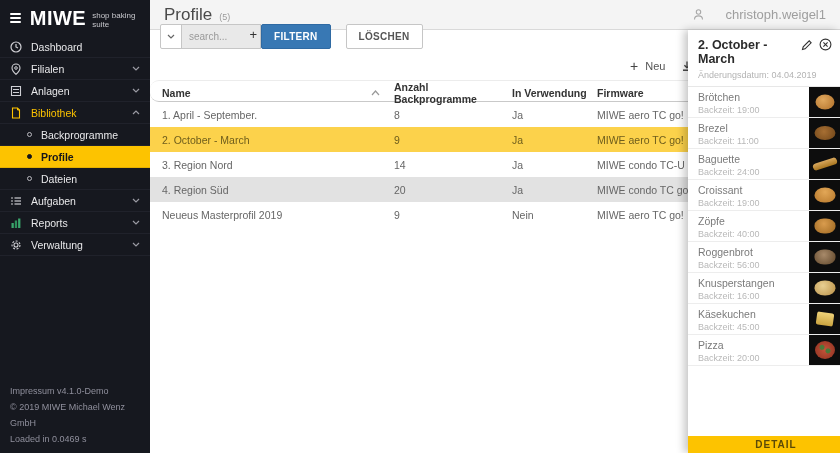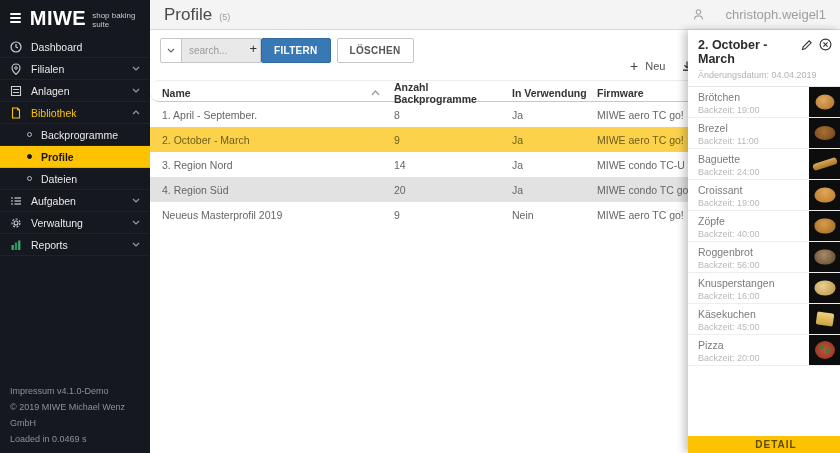--- a/index.html
+++ b/index.html
@@ -32,29 +32,29 @@
   svg.icn { display:block; }
   .icn path, .icn circle, .icn rect, .icn line, .icn polyline { vector-effect:non-scaling-stroke; }
 
   
   .main { position:absolute; left:150px; top:0; right:0; bottom:0; background:#fff; }
   .topbar { height:30px; background:#f4f4f4; border-bottom:1px solid #d9d9d9; display:flex; align-items:center; padding:0 14px; }
   .page-title { font-size:17px; color:#4a4a4a; }
   .page-count { font-size:9px; color:#9b9b9b; margin-left:7px; margin-top:4px; }
   .user { margin-left:auto; display:flex; align-items:center; gap:21px; font-size:13px; color:#9e9e9e; cursor:pointer; }
 
-  .toolbar { position:absolute; top:38px; left:10px; display:flex; align-items:stretch; height:25px; }
+  .toolbar { position:absolute; top:24px; left:10px; display:flex; align-items:stretch; height:25px; }
   .combo-btn { width:22px; background:#fff; border:1px solid #c6c6c6; border-radius:2px 0 0 2px; display:flex; align-items:center; justify-content:center; color:#666; cursor:pointer; }
   .search-wrap { position:relative; width:80px; margin-left:-1px; }
   .search-wrap input { width:100%; height:100%; background:#e9e9e9; border:1px solid #c6c6c6; font-size:10px; color:#555; padding:0 16px 0 7px; outline:none; font-family:"Liberation Sans",sans-serif; }
   .search-wrap input::placeholder { color:#9a9a9a; }
   .search-plus { position:absolute; right:4px; top:3px; font-size:13px; color:#333; cursor:pointer; line-height:1.2; }
   .btn { border-radius:2px; font-size:10px; font-weight:bold; padding:0 12px; display:flex; align-items:center; cursor:pointer; letter-spacing:.3px; }
   .btn-filter { margin-left:0; background:var(--blue,#3878b4); color:#fff; border:1px solid #2f6aa3; }
-  .btn-clear { margin-left:6px; background:#fff; color:#555; border:1px solid #c6c6c6; }
+  .btn-clear { margin-left:15px; background:#fff; color:#555; border:1px solid #c6c6c6; }
 
   .new-group { position:absolute; top:58px; left:480px; display:flex; align-items:center; gap:6px; font-size:11px; color:#555; white-space:nowrap; }
   .new-group .plus { font-size:14px; color:#444; margin-right:2px; }
   .new-btn, .import-btn { display:flex; align-items:center; gap:5px; cursor:pointer; }
   .import-btn { margin-left:10px; }
 
   
   .table { position:absolute; top:80px; left:0; right:0; }
   .t-head, .t-row { display:grid; grid-template-columns:232px 118px 85px 1fr; align-items:center; padding-left:12px; }
   .t-head { height:22px; font-size:10.5px; font-weight:bold; color:#333; border-top:1px solid #ececec; border-bottom:1px solid #c9c9c9;border-radius:9px; }
@@ -196,41 +196,41 @@
         <span class="chev">
           <svg class="icn" width="8" height="5" viewBox="0 0 8 5">
               <polyline points="1,1 4,4 7,1" fill="none" stroke="#9a9aa3" stroke-width="1.2"></polyline>
             </svg>
         </span>
       </div>
 
       <div class="nav-item">
         <span class="ico">
           <svg class="icn" width="12" height="12" viewBox="0 0 12 12">
-              <circle cx="6" cy="6" r="2" fill="none" stroke="#cfcfd4" stroke-width="1.1"></circle>
-              <circle cx="6" cy="6" r="4" fill="none" stroke="#cfcfd4" stroke-width="1.1" stroke-dasharray="2 1.6"></circle>
-            </svg>
-        </span>
-        <span>Verwaltung</span>
-        <span class="chev">
-          <svg class="icn" width="8" height="5" viewBox="0 0 8 5">
-              <polyline points="1,1 4,4 7,1" fill="none" stroke="#9a9aa3" stroke-width="1.2"></polyline>
-            </svg>
-        </span>
-      </div>
-
-      <div class="nav-item">
-        <span class="ico">
-          <svg class="icn" width="12" height="12" viewBox="0 0 12 12">
               <rect x="1.5" y="6" width="2.3" height="5" fill="#3aa76d"></rect>
               <rect x="4.8" y="3.5" width="2.3" height="7.5" fill="#2e8f5c"></rect>
               <rect x="8.1" y="1.5" width="2.3" height="9.5" fill="#3aa76d"></rect>
             </svg>
         </span>
         <span>Reports</span>
+        <span class="chev">
+          <svg class="icn" width="8" height="5" viewBox="0 0 8 5">
+              <polyline points="1,1 4,4 7,1" fill="none" stroke="#9a9aa3" stroke-width="1.2"></polyline>
+            </svg>
+        </span>
+      </div>
+
+      <div class="nav-item">
+        <span class="ico">
+          <svg class="icn" width="12" height="12" viewBox="0 0 12 12">
+              <circle cx="6" cy="6" r="2" fill="none" stroke="#cfcfd4" stroke-width="1.1"></circle>
+              <circle cx="6" cy="6" r="4" fill="none" stroke="#cfcfd4" stroke-width="1.1" stroke-dasharray="2 1.6"></circle>
+            </svg>
+        </span>
+        <span>Verwaltung</span>
         <span class="chev">
           <svg class="icn" width="8" height="5" viewBox="0 0 8 5">
               <polyline points="1,1 4,4 7,1" fill="none" stroke="#9a9aa3" stroke-width="1.2"></polyline>
             </svg>
         </span>
       </div>
     </div>
 
     <div class="side-footer">
       <div>Impressum v4.1.0-Demo</div>

